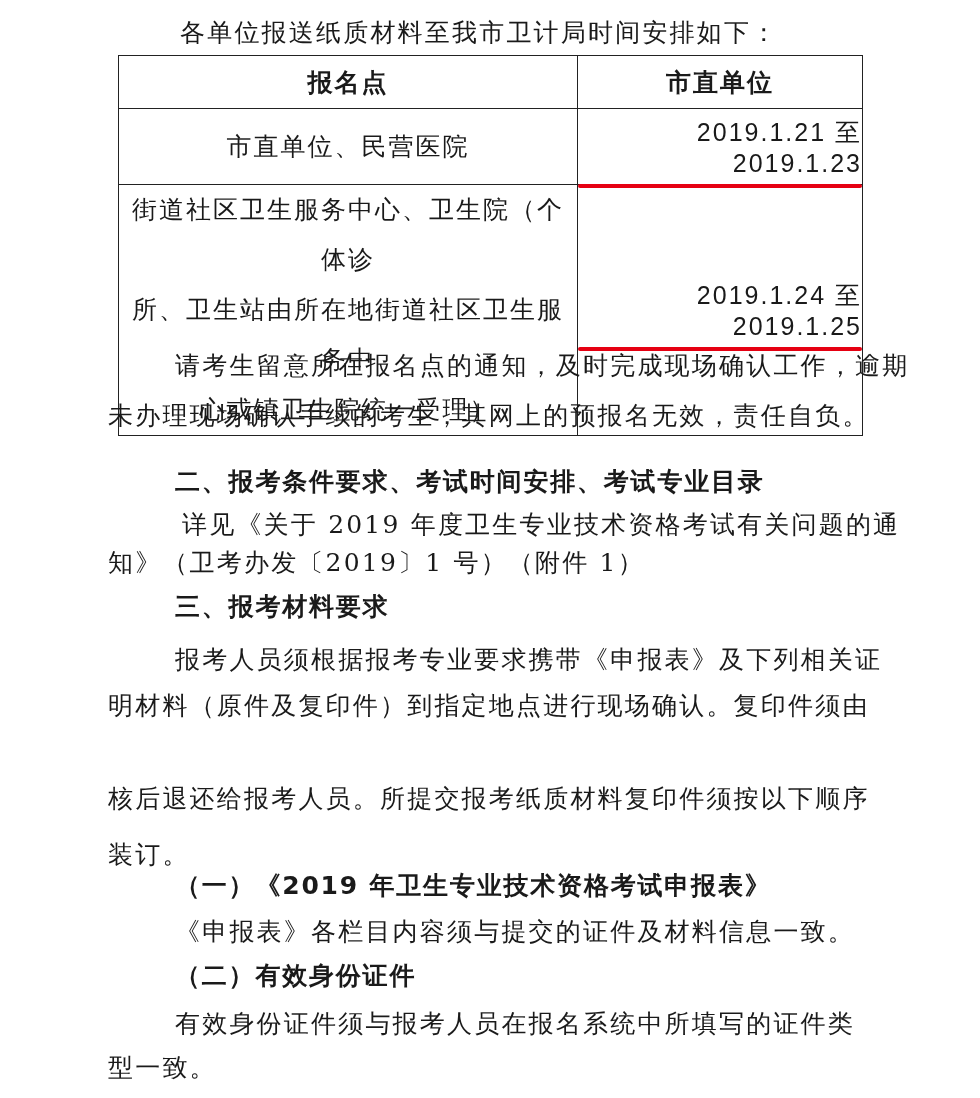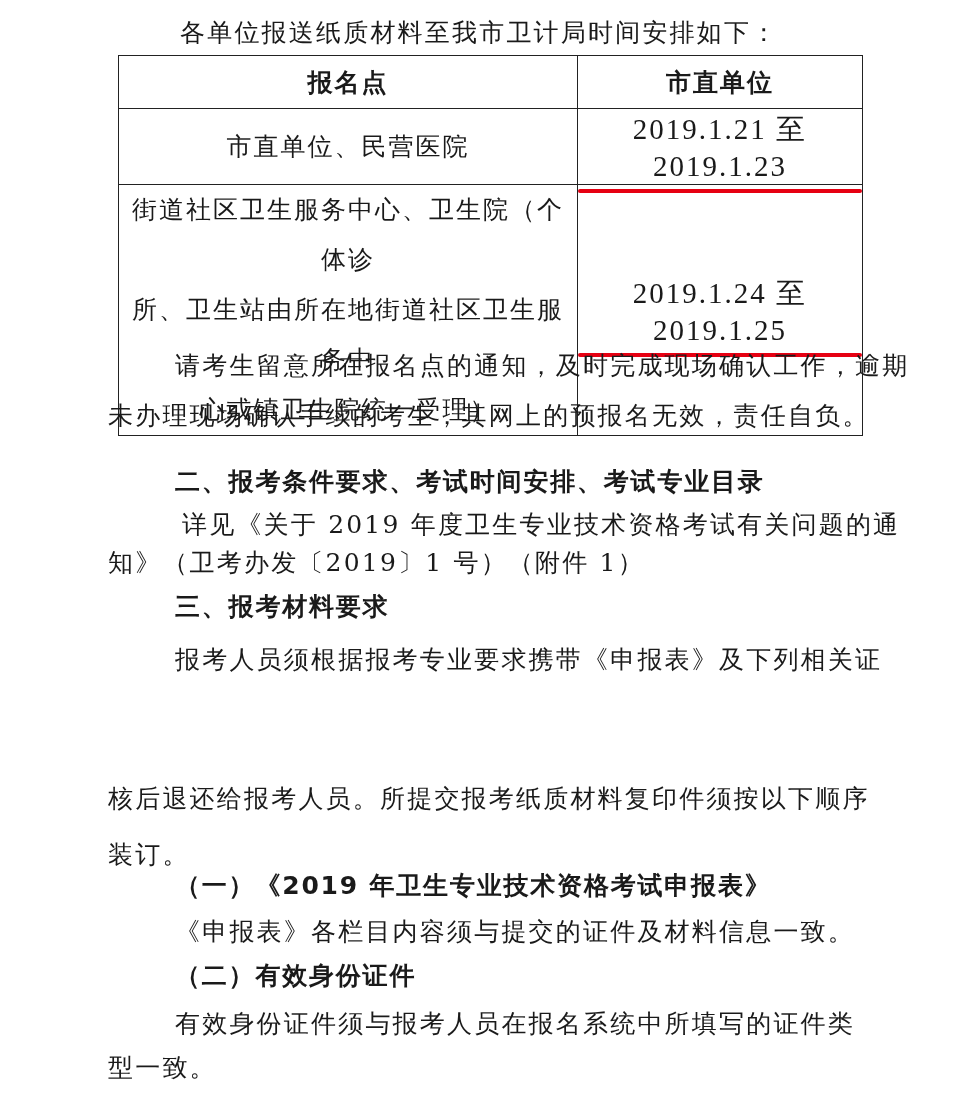--- a/index.html
+++ b/index.html
@@ -23,22 +23,22 @@
     border: 1.5px solid #222; text-align: center; vertical-align: middle;
     font-size: 25px; letter-spacing: 2px; padding: 0;
   }
   table.sched th { height: 52px; font-weight: bold; font-family: "DejaVu Sans", "Liberation Sans", sans-serif; }
   .c1 { width: 460px; }
   .c2 { width: 285px; }
   .r1 td { height: 75px; }
   .r2 td { height: 150px; }
   .multi { line-height: 50px; padding: 0 4px; }
   .date {
-    display: inline-block; position: relative; font-family: Liberation Serif, serif;
-    letter-spacing: 2px; font-size: 29px;
+    display: inline-block; position: relative; font-family: Liberation Sans, sans-serif;
+    letter-spacing: 2px; font-size: 25px; text-align: right;
   }
   .date::after {
     content: ""; position: absolute; left: 0; right: 0; bottom: -10px; height: 4px;
     background: var(--ul, #e60012); border-radius: 2px;
   }
 </style>
 </head>
 <body style="--ul: #e60012;">
 
 <div class="page">
@@ -65,20 +65,21 @@
   </tbody>
     </table>
 
   <div class="line" style="left:175px;top:351px;">请考生留意所在报名点的通知，及时完成现场确认工作，逾期</div>
   <div class="line" style="left:108px;top:401px;">未办理现场确认手续的考生，其网上的预报名无效，责任自负。</div>
   <div class="line bold" style="left:175px;top:467px;">二、报考条件要求、考试时间安排、考试专业目录</div>
   <div class="line" style="left:182px;top:510px;">详见《关于 2019 年度卫生专业技术资格考试有关问题的通</div>
   <div class="line" style="left:108px;top:548px;">知》（卫考办发〔2019〕1 号）（附件 1）</div>
   <div class="line bold" style="left:175px;top:592px;">三、报考材料要求</div>
   <div class="line" style="left:175px;top:645px;">报考人员须根据报考专业要求携带《申报表》及下列相关证</div>
+  <div class="line" style="left:108px;top:691px;">明材料（原件及复印件）到指定地点进行现场确认。复印件须由</div>
   <div class="line" style="left:108px;top:784px;">核后退还给报考人员。所提交报考纸质材料复印件须按以下顺序</div>
   <div class="line" style="left:108px;top:826px;margin-top:14px;">装订。</div>
   <div class="line bold" style="left:175px;top:871px;">（一）《2019 年卫生专业技术资格考试申报表》</div>
   <div class="line" style="left:175px;top:917px;">《申报表》各栏目内容须与提交的证件及材料信息一致。</div>
   <div class="line bold" style="left:175px;top:961px;">（二）有效身份证件</div>
   <div class="line" style="left:175px;top:1009px;">有效身份证件须与报考人员在报名系统中所填写的证件类</div>
   <div class="line" style="left:108px;top:1053px;">型一致。</div>
 </div>
 
 </body></html>

